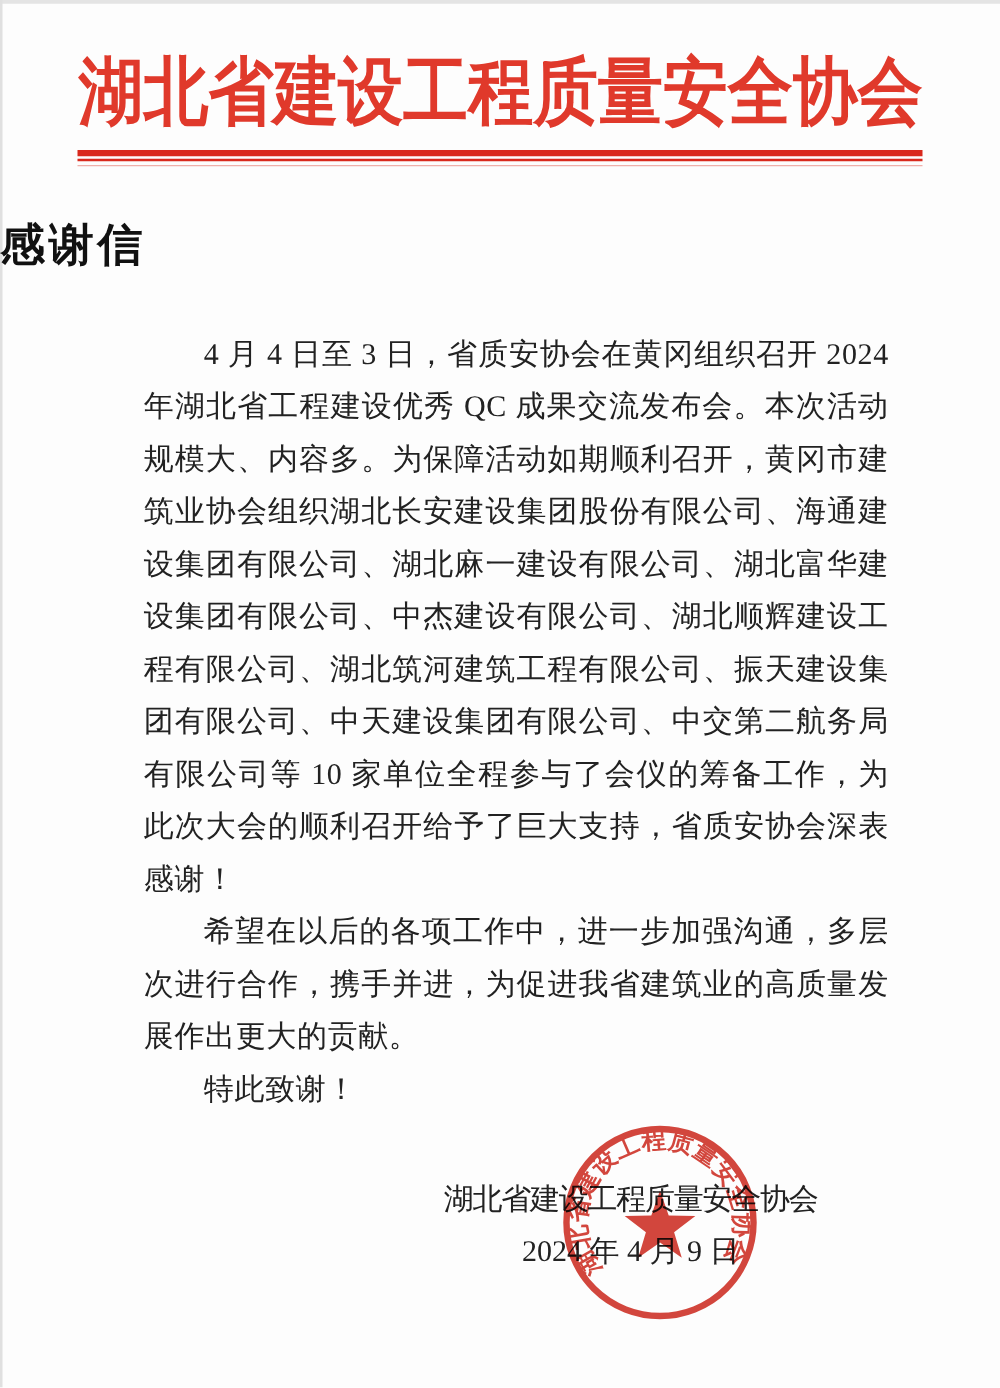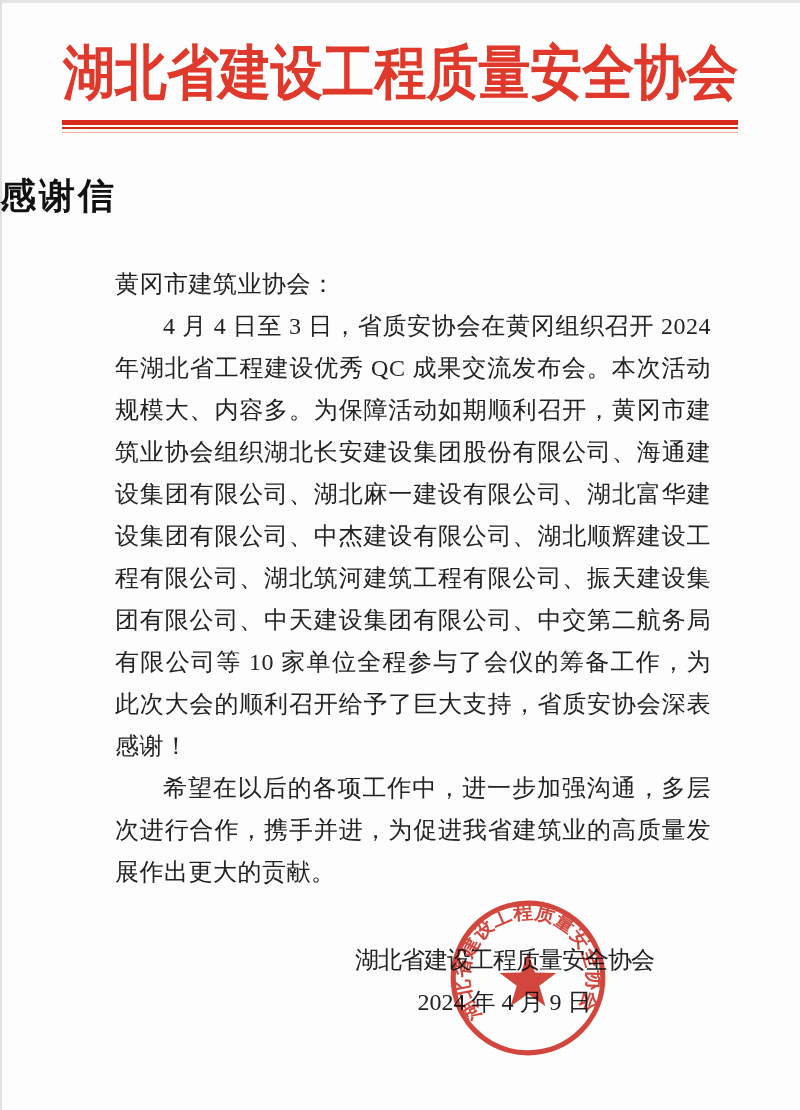--- a/index.html
+++ b/index.html
@@ -76,23 +76,23 @@
 
 <div class="rules">
   <div class="rule1"></div>
   <div class="rule2"></div>
   <div class="rule3"></div>
 </div>
 
 <div class="doc-title">感谢信</div>
 
 <div class="body-text">
-  <p class="salutation">黄冈市建筑业协会：</p>
   <p class="para">4 月 4 日至 3 日，省质安协会在黄冈组织召开 2024 年湖北省工程建设优秀 QC 成果交流发布会。本次活动规模大、内容多。为保障活动如期顺利召开，黄冈市建筑业协会组织湖北长安建设集团股份有限公司、海通建设集团有限公司、湖北麻一建设有限公司、湖北富华建设集团有限公司、中杰建设有限公司、湖北顺辉建设工程有限公司、湖北筑河建筑工程有限公司、振天建设集团有限公司、中天建设集团有限公司、中交第二航务局有限公司等 10 家单位全程参与了会仪的筹备工作，为此次大会的顺利召开给予了巨大支持，省质安协会深表感谢！</p>
   <p class="para">希望在以后的各项工作中，进一步加强沟通，多层次进行合作，携手并进，为促进我省建筑业的高质量发展作出更大的贡献。</p>
+  <p class="para">特此致谢！</p>
 </div>
 
 <div class="signature-block">
   <div class="sig-org">湖北省建设工程质量安全协会</div>
   <div class="sig-date">2024 年 4 月 9 日</div>
 </div>
 
 <div class="seal">
   <svg viewBox="0 0 160 160" xmlns="http://www.w3.org/2000/svg">
     <circle cx="80" cy="80" r="73" fill="none" stroke="#d03227" stroke-width="5"></circle>

